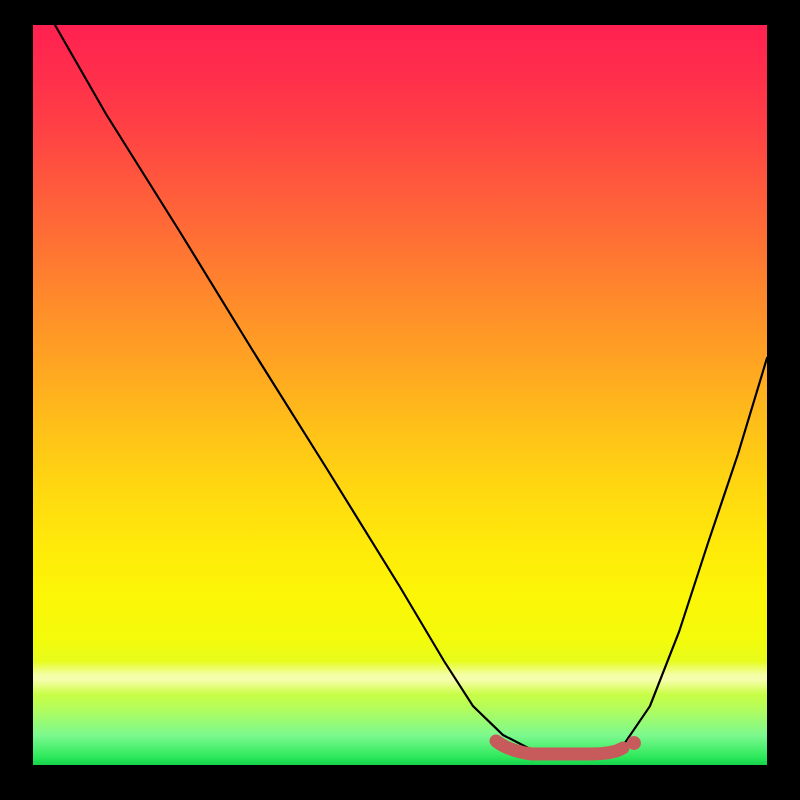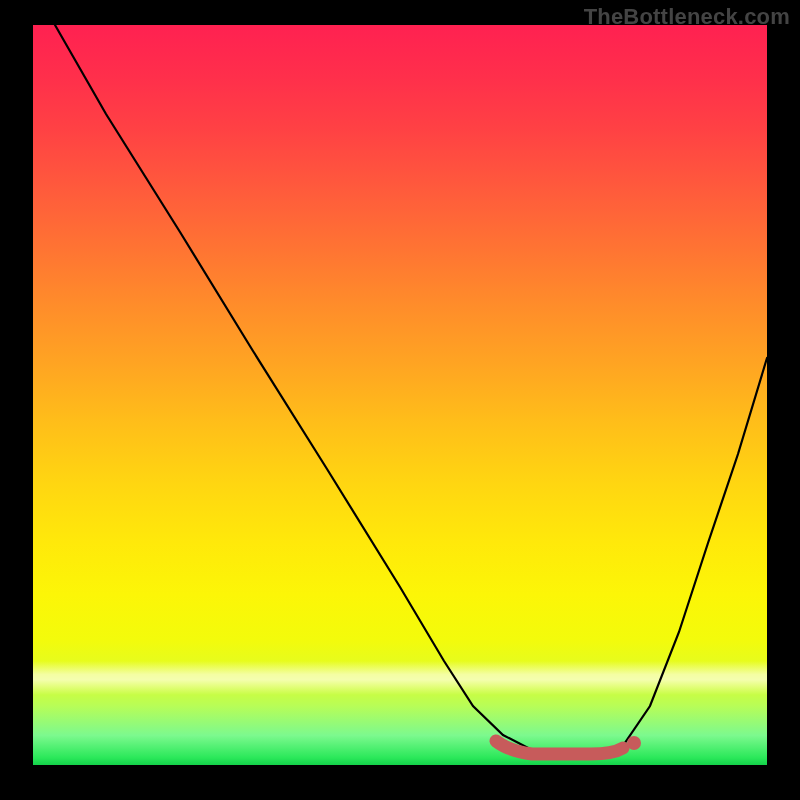--- a/index.html
+++ b/index.html
@@ -78,21 +78,20 @@
     width: 734px;
     height: 740px;
     overflow: visible;
   }
 </style>
 </head>
 <body>
 
 <div class="frame">
 
-  <div class="watermark">TheBottleneck.com</div>
 
   <div class="plot-area">
 
     <svg class="curve" viewBox="0 0 734 740" preserveAspectRatio="none">
 
       <path fill="none" stroke-width="2.2" stroke-linecap="round" d="M 22 0
                L 73 89
                L 147 207
                L 220 326
                L 294 444

